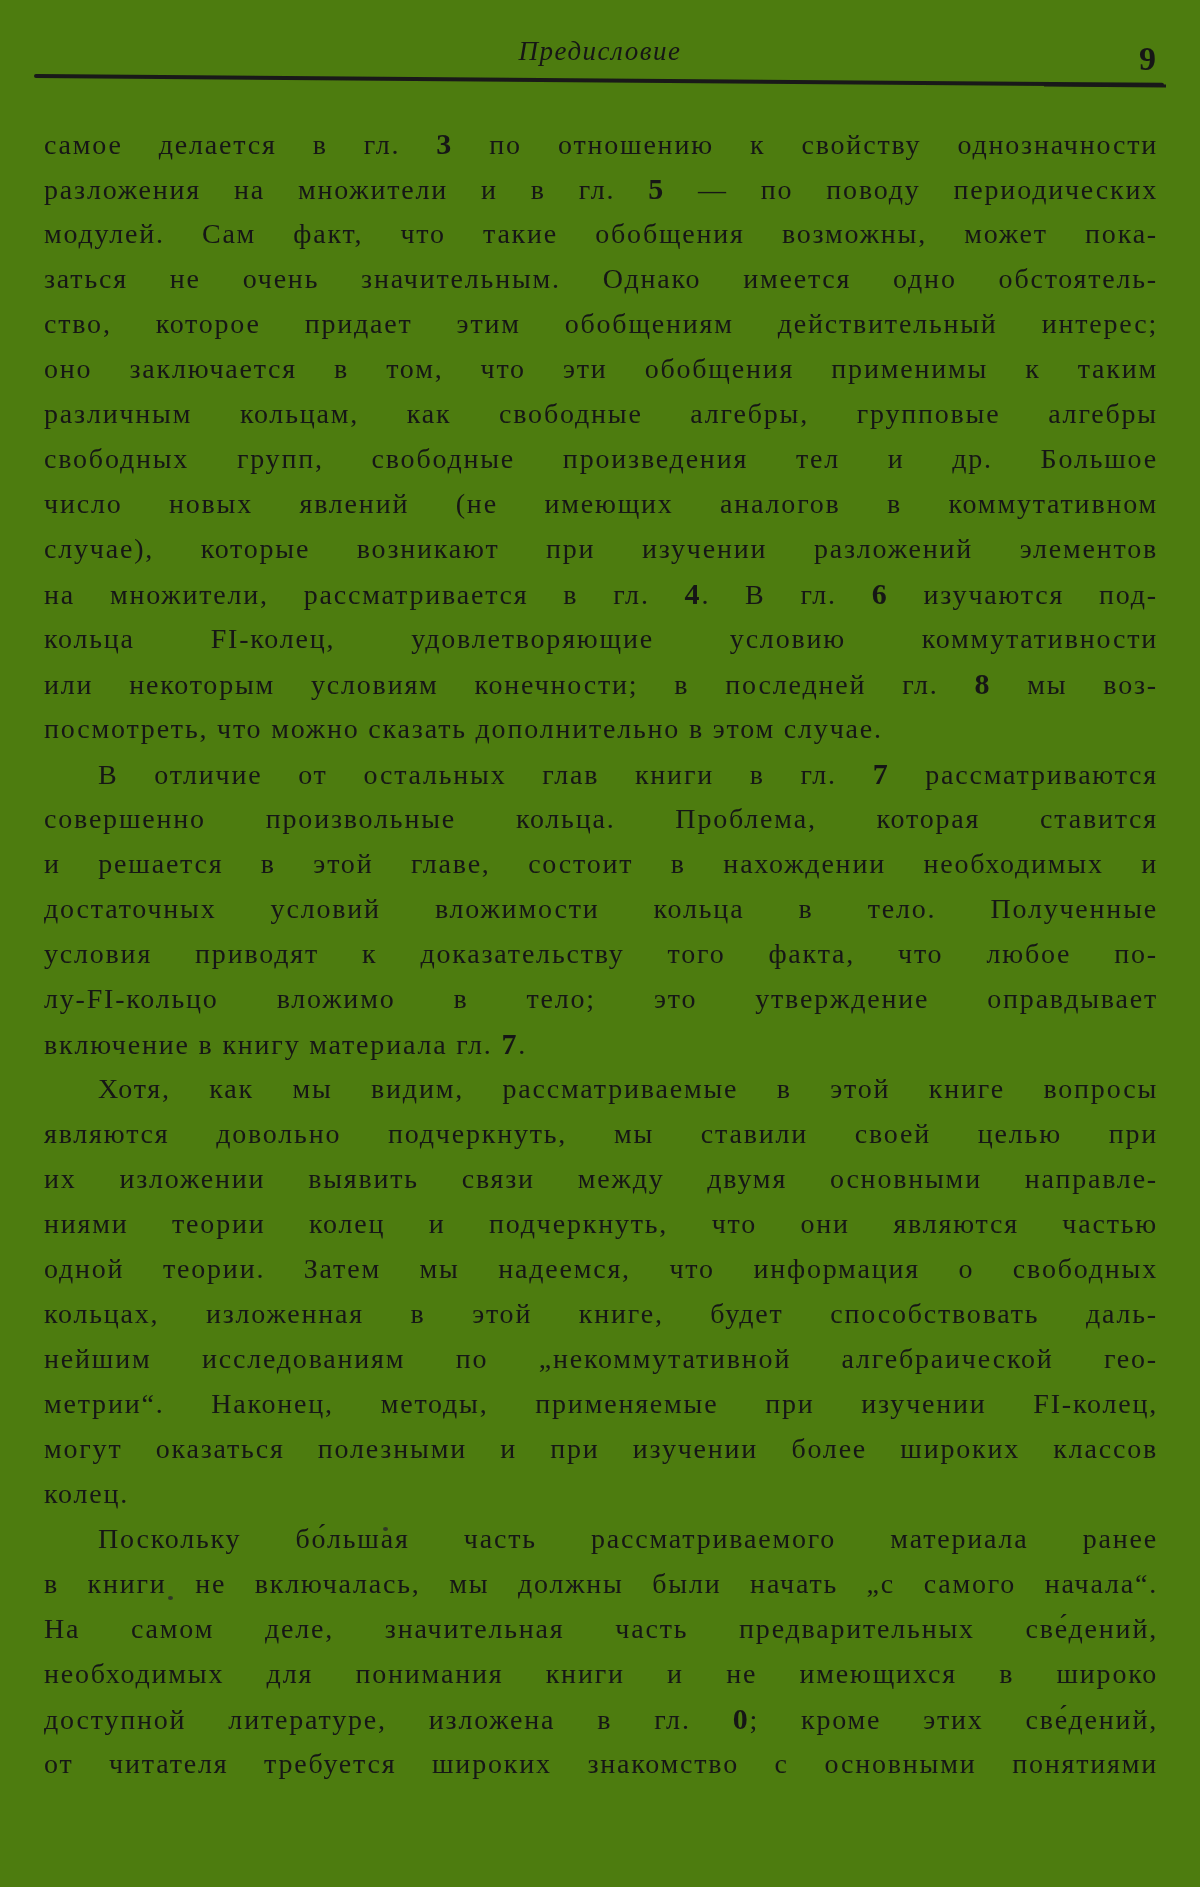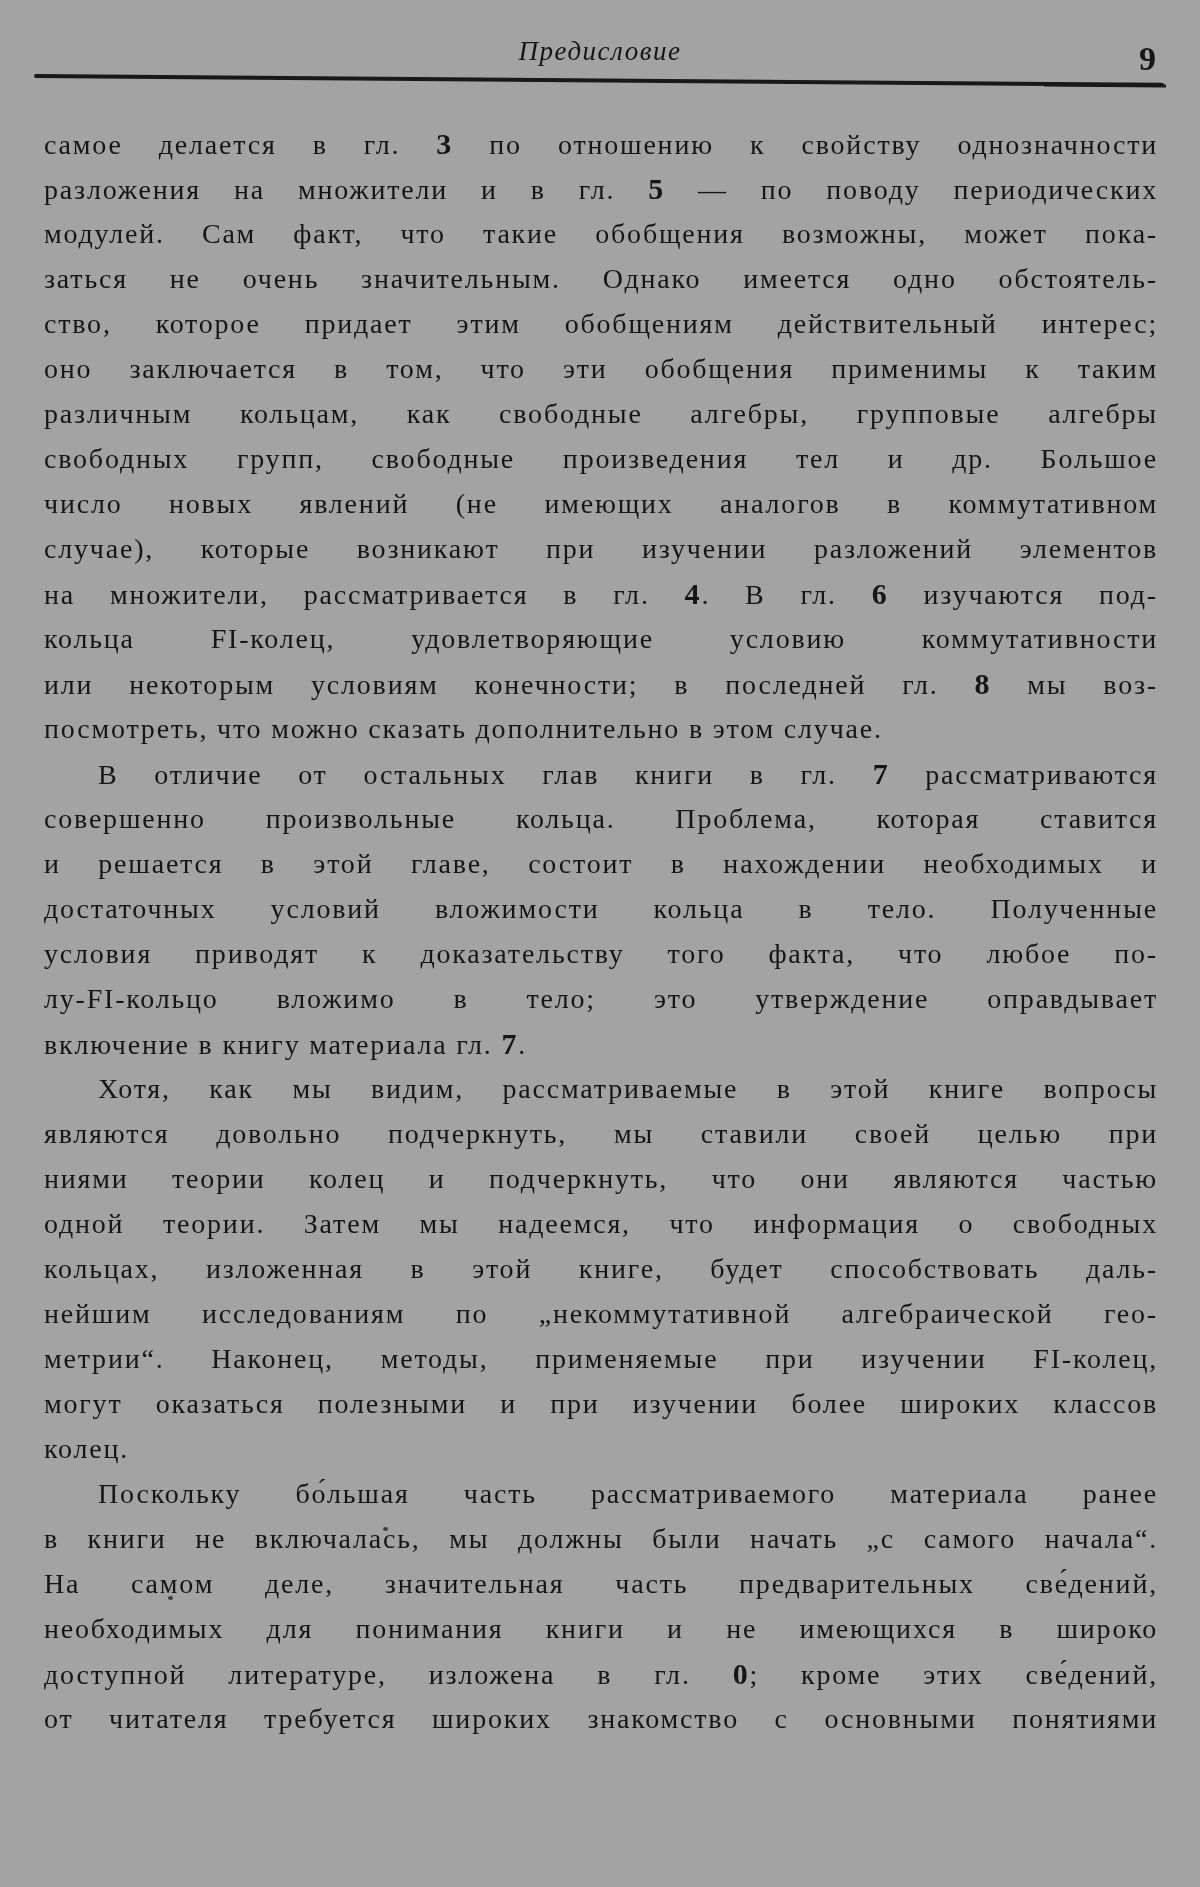--- a/index.html
+++ b/index.html
@@ -1,19 +1,19 @@
 <!DOCTYPE html>
 <html><head>
 <meta charset="utf-8">
 <style>
   html, body { margin:0; padding:0; background:#ffffff; }
   .page {
     position:relative;
     width:1200px; height:1887px;
-    background:#a3a3a3;
+    background:#4d7c0f;
     color:#161616;
     font-family:"Liberation Serif","DejaVu Serif",serif;
     overflow:hidden;
   }
   .running-title {
     position:absolute; top:36px; left:0; width:100%;
     text-align:center;
     font-style:italic;
     font-size:27px;
     letter-spacing:1.5px;
@@ -85,20 +85,21 @@
       <div class="line nojust"><span>посмотреть, что можно сказать дополнительно в этом случае.</span></div>
       <div class="line indent"><span>В отличие от остальных глав книги в гл. </span><span class="b">7</span><span> рассматриваются</span></div>
       <div class="line"><span>совершенно произвольные кольца. Проблема, которая ставится</span></div>
       <div class="line"><span>и решается в этой главе, состоит в нахождении необходимых и</span></div>
       <div class="line"><span>достаточных условий вложимости кольца в тело. Полученные</span></div>
       <div class="line"><span>условия приводят к доказательству того факта, что любое по-</span></div>
       <div class="line"><span>лу-FI-кольцо вложимо в тело; это утверждение оправдывает</span></div>
       <div class="line nojust"><span>включение в книгу материала гл. </span><span class="b">7</span><span>.</span></div>
       <div class="line indent"><span>Хотя, как мы видим, рассматриваемые в этой книге вопросы</span></div>
       <div class="line"><span>являются довольно подчеркнуть, мы ставили своей целью при</span></div>
+      <div class="line"><span>их изложении выявить связи между двумя основными направле-</span></div>
       <div class="line"><span>ниями теории колец и подчеркнуть, что они являются частью</span></div>
       <div class="line"><span>одной теории. Затем мы надеемся, что информация о свободных</span></div>
       <div class="line"><span>кольцах, изложенная в этой книге, будет способствовать даль-</span></div>
       <div class="line"><span>нейшим исследованиям по „некоммутативной алгебраической гео-</span></div>
       <div class="line"><span>метрии“. Наконец, методы, применяемые при изучении FI-колец,</span></div>
       <div class="line"><span>могут оказаться полезными и при изучении более широких классов</span></div>
       <div class="line nojust"><span>колец.</span></div>
       <div class="line indent"><span>Поскольку бо́льшая часть рассматриваемого материала ранее</span></div>
       <div class="line"><span>в книги не включалась, мы должны были начать „с самого начала“.</span></div>
       <div class="line"><span>На самом деле, значительная часть предварительных све́дений,</span></div>

